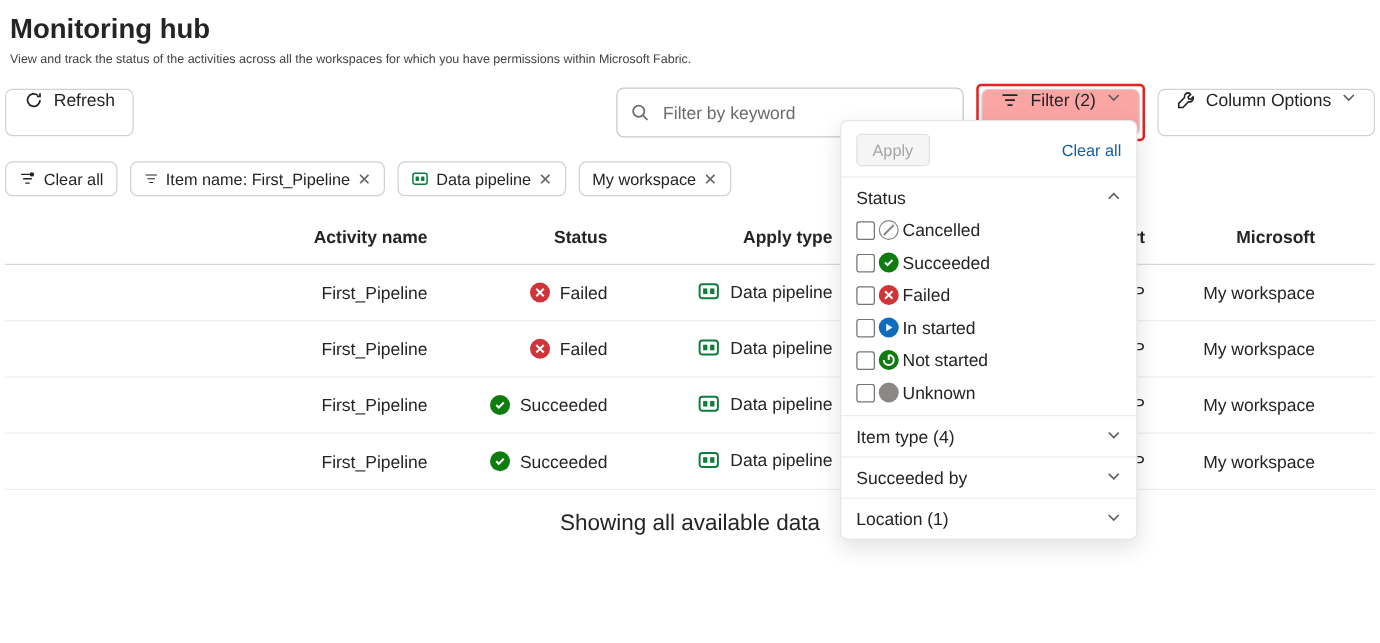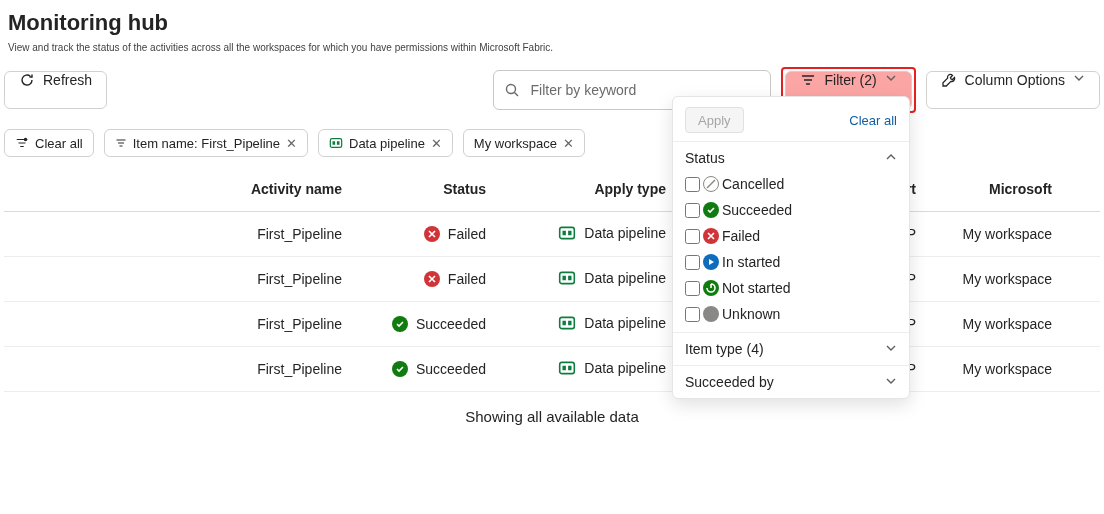--- a/index.html
+++ b/index.html
@@ -22,21 +22,21 @@
   .clear-chip{font-weight:400}
   table{width:100%;border-collapse:collapse}
   th,td{text-align:right;font-weight:400;border-bottom:1px solid #ededed;height:44px;padding:0 2px;white-space:nowrap}
   th{color:#242424;font-weight:600;border-bottom:1px solid #d9d9d9}
   .ic{display:inline-flex;align-items:center;justify-content:center;width:16px;height:16px;border-radius:50%;flex:none}
   .ic svg{display:block}
   .status-cell{display:inline-flex;align-items:center;gap:8px}
   .itemtype-cell{display:inline-flex;align-items:center;gap:8px}
   .loc-col{text-align:right;padding-right:48px}
   td.loc-col{color:#242424}
-  .footer-msg{text-align:center;font-size:15px;color:#242424;padding:16px 0}
+  .footer-msg{text-align:center;font-size:18px;color:#242424;padding:16px 0}
 
   
   .panel{position:absolute;left:672px;top:96px;width:236px;background:#fff;border:1px solid #e5e5e5;border-radius:6px;box-shadow:0 6px 18px rgba(0,0,0,0.12);z-index:10}
   .panel-header{display:flex;align-items:center;justify-content:space-between;padding:10px 12px 8px 12px}
   .apply-btn{border:1px solid #e1e1e1;background:#f5f5f5;color:#a6a6a6;border-radius:4px;height:26px;padding:0 12px;font-size:13px;cursor:default}
   .link{color:#115ea3;font-size:13px;cursor:pointer}
   .section{border-top:1px solid #ededed}
   .section-head{display:flex;align-items:center;justify-content:space-between;padding:8px 12px;font-size:14px;cursor:pointer}
   .options{padding:2px 12px 10px 12px;display:flex;flex-direction:column;gap:10px}
   .opt{display:flex;align-items:center;gap:3px;font-size:14px}
@@ -310,15 +310,23 @@
           </div>
         </div>
         <div class="section">
           <div class="section-head">
             <span>Succeeded by</span>
             <span class="chev"><svg width="12" height="12" viewBox="0 0 12 12" fill="none" stroke="#605e5c" stroke-width="1.4">
                 <path d="M2 4 L6 8 L10 4"></path>
               </svg></span>
           </div>
         </div>
+        <div class="section">
+          <div class="section-head">
+            <span>Location (1)</span>
+            <span class="chev"><svg width="12" height="12" viewBox="0 0 12 12" fill="none" stroke="#605e5c" stroke-width="1.4">
+                <path d="M2 4 L6 8 L10 4"></path>
+              </svg></span>
+          </div>
+        </div>
       </div>
   </div>
 </div>
 
 </body></html>

